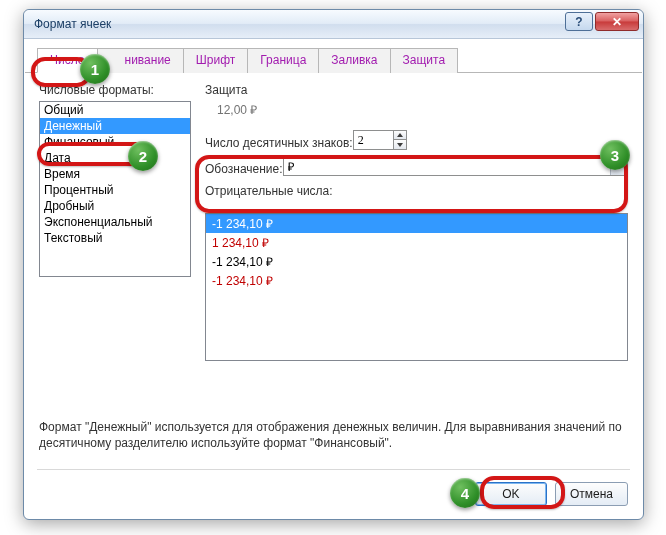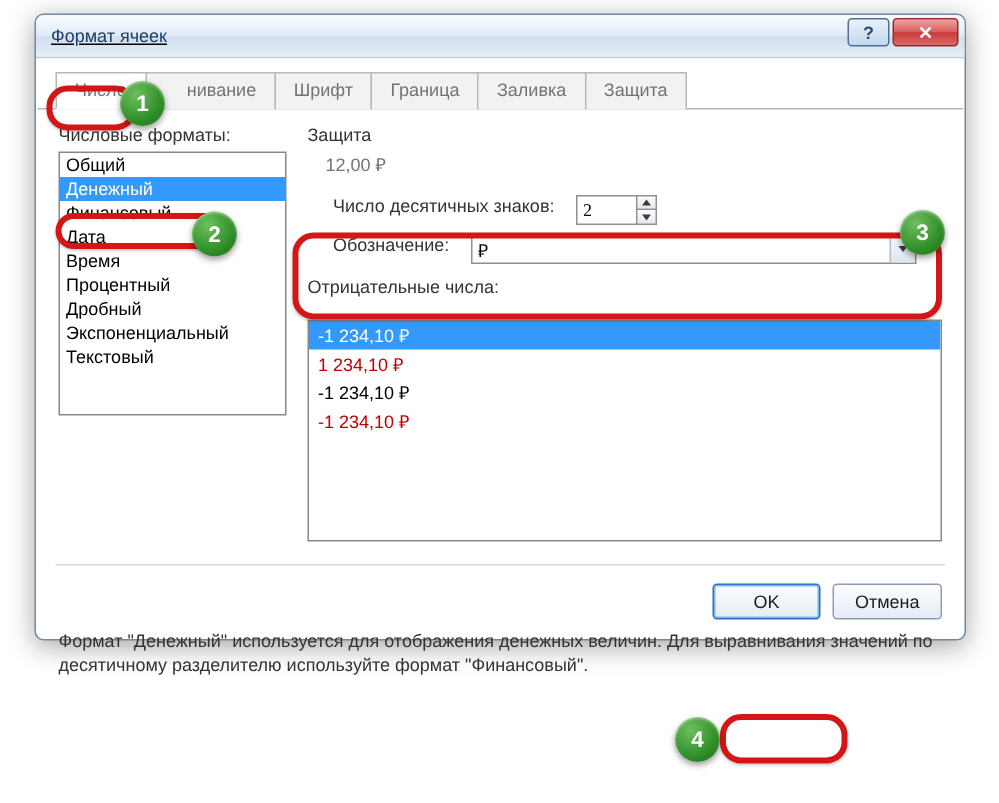--- a/index.html
+++ b/index.html
@@ -10,26 +10,25 @@
     background: #fff;
     width: 666px;
     height: 535px;
     position: relative;
     overflow: hidden;
     padding: 12px;
   }
   .window {
     position: absolute;
     left: 23px; top: 9px;
-    width: 621px; height: 418px;
+    width: 621px; height: 511px;
     background: #fff;
     border: 1px solid #6d8aa8;
     border-radius: 6px;
     box-shadow: 0 4px 18px rgba(0,0,0,.35);
-    text-decoration: underline;
   }
   .titlebar {
     height: 29px;
     background: linear-gradient(#f7fbff,#e2ecf7 48%,#d1deee 52%,#e6eef8);
     border-bottom: 1px solid #b7c6d8;
     border-radius: 6px 6px 0 0;
     display: flex; align-items: center;
     padding: 0 6px 0 10px;
     position: relative;
   }
@@ -43,41 +42,41 @@
   }
   .winbtn.close { width:44px; background: linear-gradient(#f0a1a1,#d96060 48%,#c83a3a 52%,#d86b6b); border-color:#8f2b2b; color:#fff; font-weight:bold; }
   .winbtn.help { color:#2a4d78; font-weight:bold; }
   .client { position:absolute; left:1px; right:1px; top:29px; bottom:1px; background:#fff; border-radius:0 0 5px 5px; }
   .tabs { display:flex; padding:8px 12px 0 12px; gap:0; border-bottom:1px solid #b7b7b7; }
   .tab {
     padding:4px 12px 5px 12px;
     border:1px solid #b7b7b7;
     border-bottom:none;
     background:#f2f2f2;
-    color:#737373;
+    color:#a21caf;
     position:relative;
     top:1px;
     margin-right:-1px;
   }
   .tab.active { background:#fff; border-bottom:1px solid #fff; z-index:2; }
   .tab.partial { border-left:none; padding-left:28px; }
   .content { padding:10px 14px 0 14px; position:relative; height:calc(100% - 85px); }
   .label-block { color:#333; }
   .listbox {
     position:absolute; left:14px; top:28px;
     width:152px; height:176px;
     border:1px solid #828790; background:#fff;
     overflow:hidden;
   }
   .listitem { padding:1px 4px; color:#000; white-space:nowrap; }
   .listitem.selected { background:#3399ff; color:#fff; }
   .right-pane { position:absolute; left:180px; right:14px; top:10px; }
   .fieldset-label { color:#333; }
   .sample-box { padding:4px 0 6px 12px; color:#737373; }
-  .row { display:flex; align-items:flex-start; margin:6px 17px; gap:14px; }
+  .row { display:flex; align-items:flex-end; margin:6px 0; gap:0; }
   .field-label { white-space:nowrap; color:#333; }
   .spinner {
     width:54px; height:20px; display:flex;
   }
   .spinner input { width:40px; height:20px; border:1px solid #8e8f8f; border-right:none; padding:1px 4px; font:12px/1 "Segoe UI"; }
   .spin-btns { display:flex; flex-direction:column; }
   .spin { width:14px; height:10px; border:1px solid #8e8f8f; background:linear-gradient(#fdfdfd,#e4e8ee); display:flex; align-items:center; justify-content:center; }
   .spin + .spin { border-top:none; }
   .tri { width:0; height:0; border-left:3px solid transparent; border-right:3px solid transparent; }
   .tri.up { border-bottom:4px solid #3b3b3b; }

